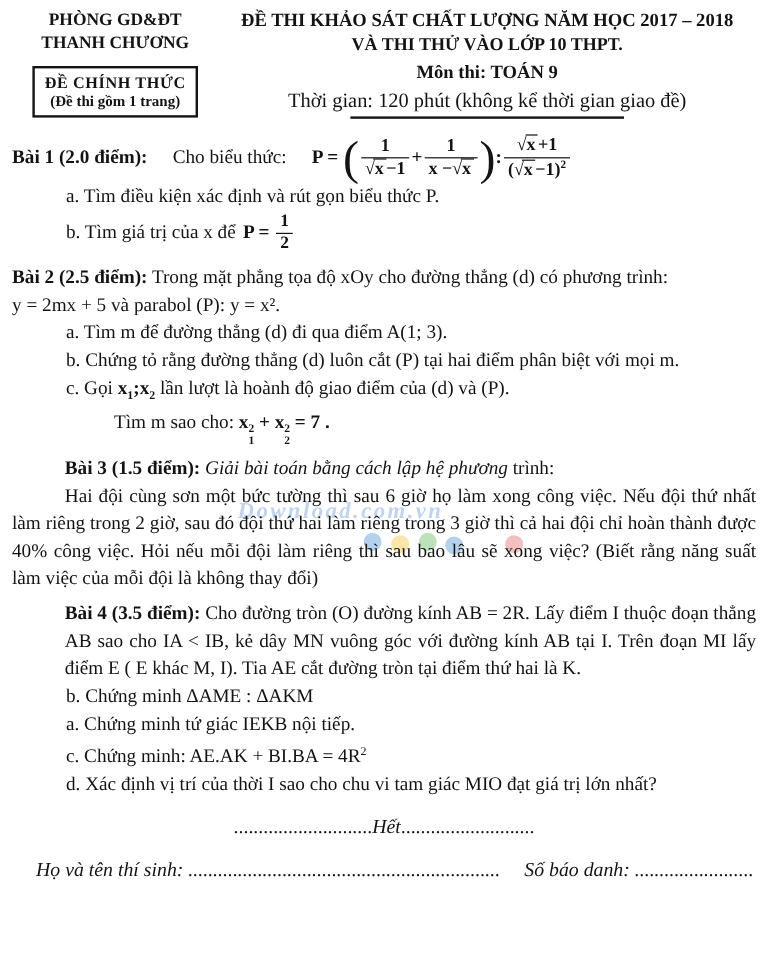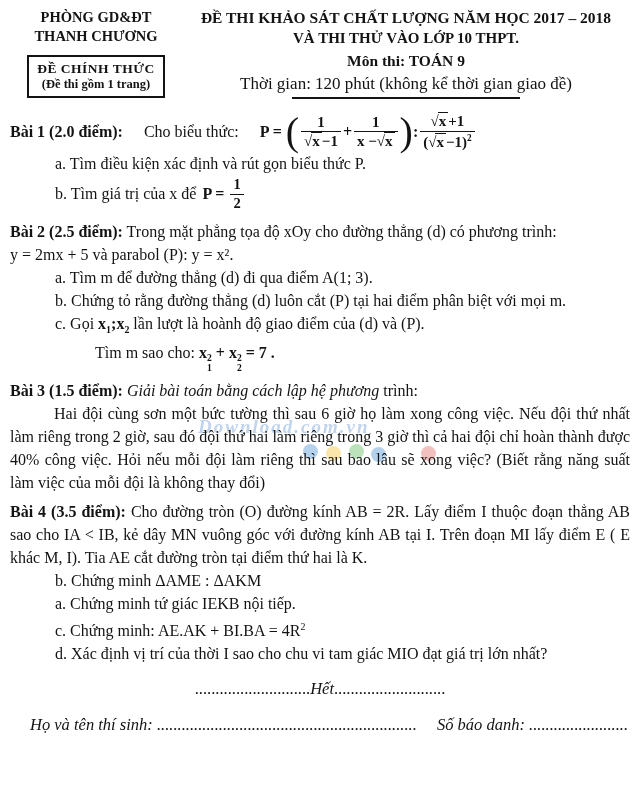--- a/index.html
+++ b/index.html
@@ -50,21 +50,21 @@
   .sqrt{white-space:nowrap;}
   .sqrt .rad{border-top:1.4px solid #131313;padding:0 2px 0 1px;margin-left:-1px;}
   sup{font-size:.62em;}
   sub{font-size:.62em;}
   .ss{display:inline-flex;flex-direction:column;align-items:flex-start;font-size:.6em;line-height:1;vertical-align:-.35em;}
   .smallfrac{font-size:14.5px;}
   
   .sec-b1{margin-top:14px;display:flex;align-items:center;gap:21px;}
   .sec{margin-top:2px;}
   .gap8{margin-top:8px;}
-  .gap6{margin-top:6px;}
+  .gap6{margin-top:6px;margin-left:44px;}
   .b1b-row{display:flex;align-items:center;gap:6px;padding-left:45px;margin-top:2px;}
   .b5-row{display:flex;align-items:center;gap:6px;margin-top:6px;}
   
   .het-line{text-align:center;margin-top:12px;font-size:16.5px;line-height:24px;}
   .footer-line{display:flex;justify-content:space-between;font-style:italic;font-size:16.5px;margin-top:12px;line-height:24px;padding:0 2px 0 20px;}
   
   .wm{position:absolute;z-index:0;left:198px;top:416px;
       font-size:19px;font-weight:bold;letter-spacing:2px;
       color:rgba(115,160,215,.45);font-style:italic;}
   .wm-dot{position:absolute;z-index:0;border-radius:50%;width:15px;height:15px;opacity:.45;}

